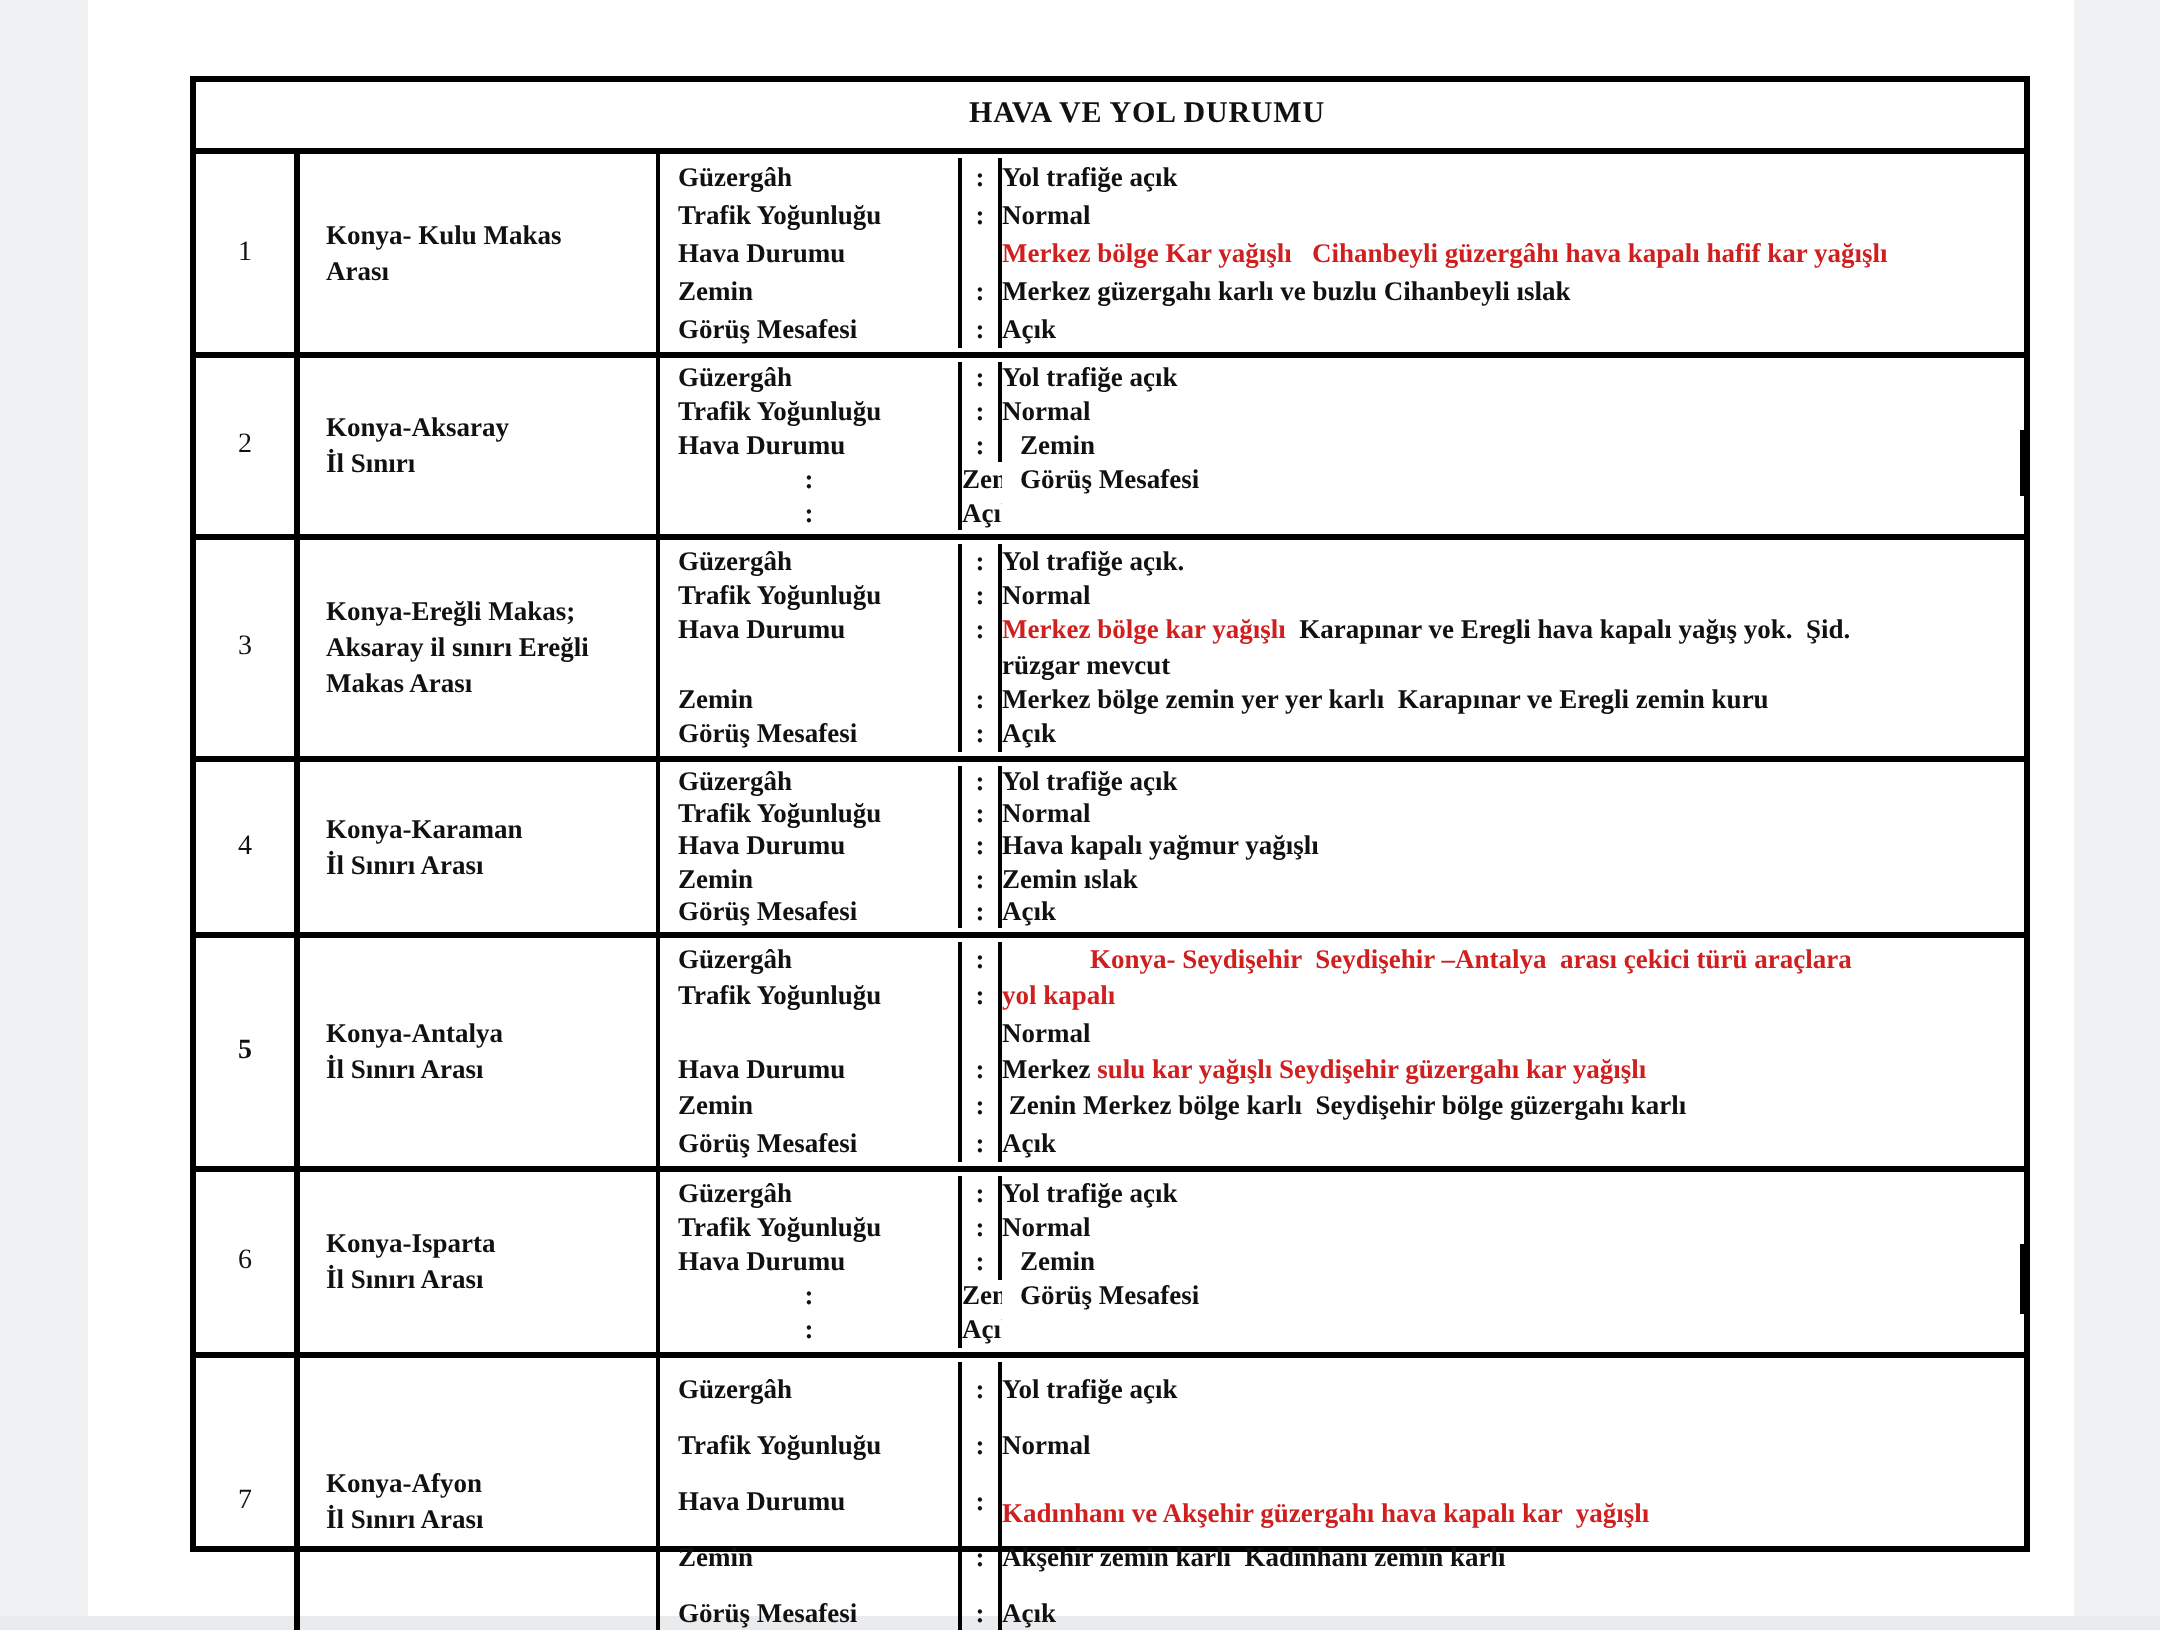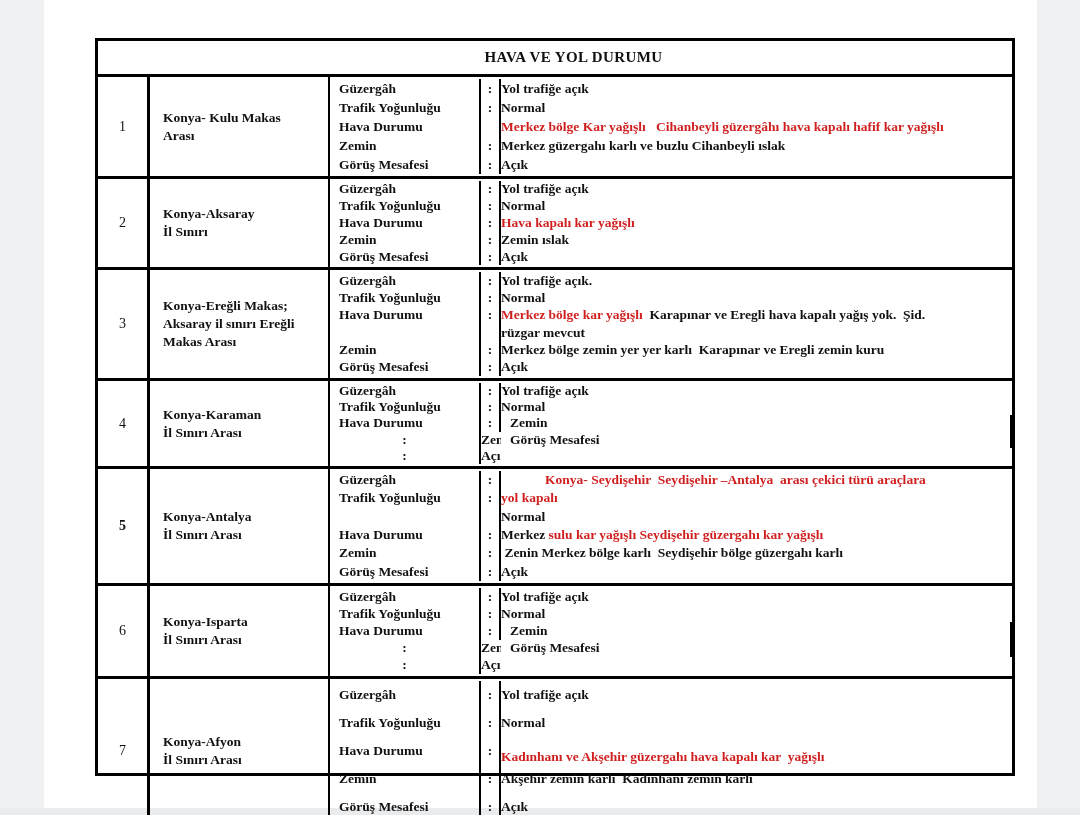--- a/index.html
+++ b/index.html
@@ -126,21 +126,20 @@
         </div>
     <div class="details" style="grid-template-rows: repeat(5, 1fr);">
           <div class="lc">Güzergâh</div>
           <div class="cc">:</div>
           <div class="vc"><span class="seg" style="color: rgb(17, 17, 17);">Yol trafiğe açık</span></div>
           <div class="lc">Trafik Yoğunluğu</div>
           <div class="cc">:</div>
           <div class="vc"><span class="seg" style="color: rgb(17, 17, 17);">Normal</span></div>
           <div class="lc">Hava Durumu</div>
           <div class="cc">:</div>
-          <div class="vc"><span class="seg" style="color: rgb(208, 31, 31);">Hava kapalı kar yağışlı</span></div>
           <div class="lc">Zemin</div>
           <div class="cc">:</div>
           <div class="vc"><span class="seg" style="color: rgb(17, 17, 17);">Zemin ıslak</span></div>
           <div class="lc">Görüş Mesafesi</div>
           <div class="cc">:</div>
           <div class="vc"><span class="seg" style="color: rgb(17, 17, 17);">Açık</span></div>
         </div>
   </div>
       <div class="row" style="height: 111px;">
     <div class="num-cell">3</div>
@@ -178,20 +177,21 @@
         </div>
     <div class="details" style="grid-template-rows: repeat(5, 1fr);">
           <div class="lc">Güzergâh</div>
           <div class="cc">:</div>
           <div class="vc"><span class="seg" style="color: rgb(17, 17, 17);">Yol trafiğe açık</span></div>
           <div class="lc">Trafik Yoğunluğu</div>
           <div class="cc">:</div>
           <div class="vc"><span class="seg" style="color: rgb(17, 17, 17);">Normal</span></div>
           <div class="lc">Hava Durumu</div>
           <div class="cc">:</div>
+          <div class="vc"><span class="seg" style="color: rgb(17, 17, 17);">Hava kapalı yağmur yağışlı</span></div>
           <div class="lc">Zemin</div>
           <div class="cc">:</div>
           <div class="vc"><span class="seg" style="color: rgb(17, 17, 17);">Zemin ıslak</span></div>
           <div class="lc">Görüş Mesafesi</div>
           <div class="cc">:</div>
           <div class="vc"><span class="seg" style="color: rgb(17, 17, 17);">Açık</span></div>
         </div>
   </div>
       <div class="row" style="height: 117px;">
     <div class="num-cell bold">5</div>

